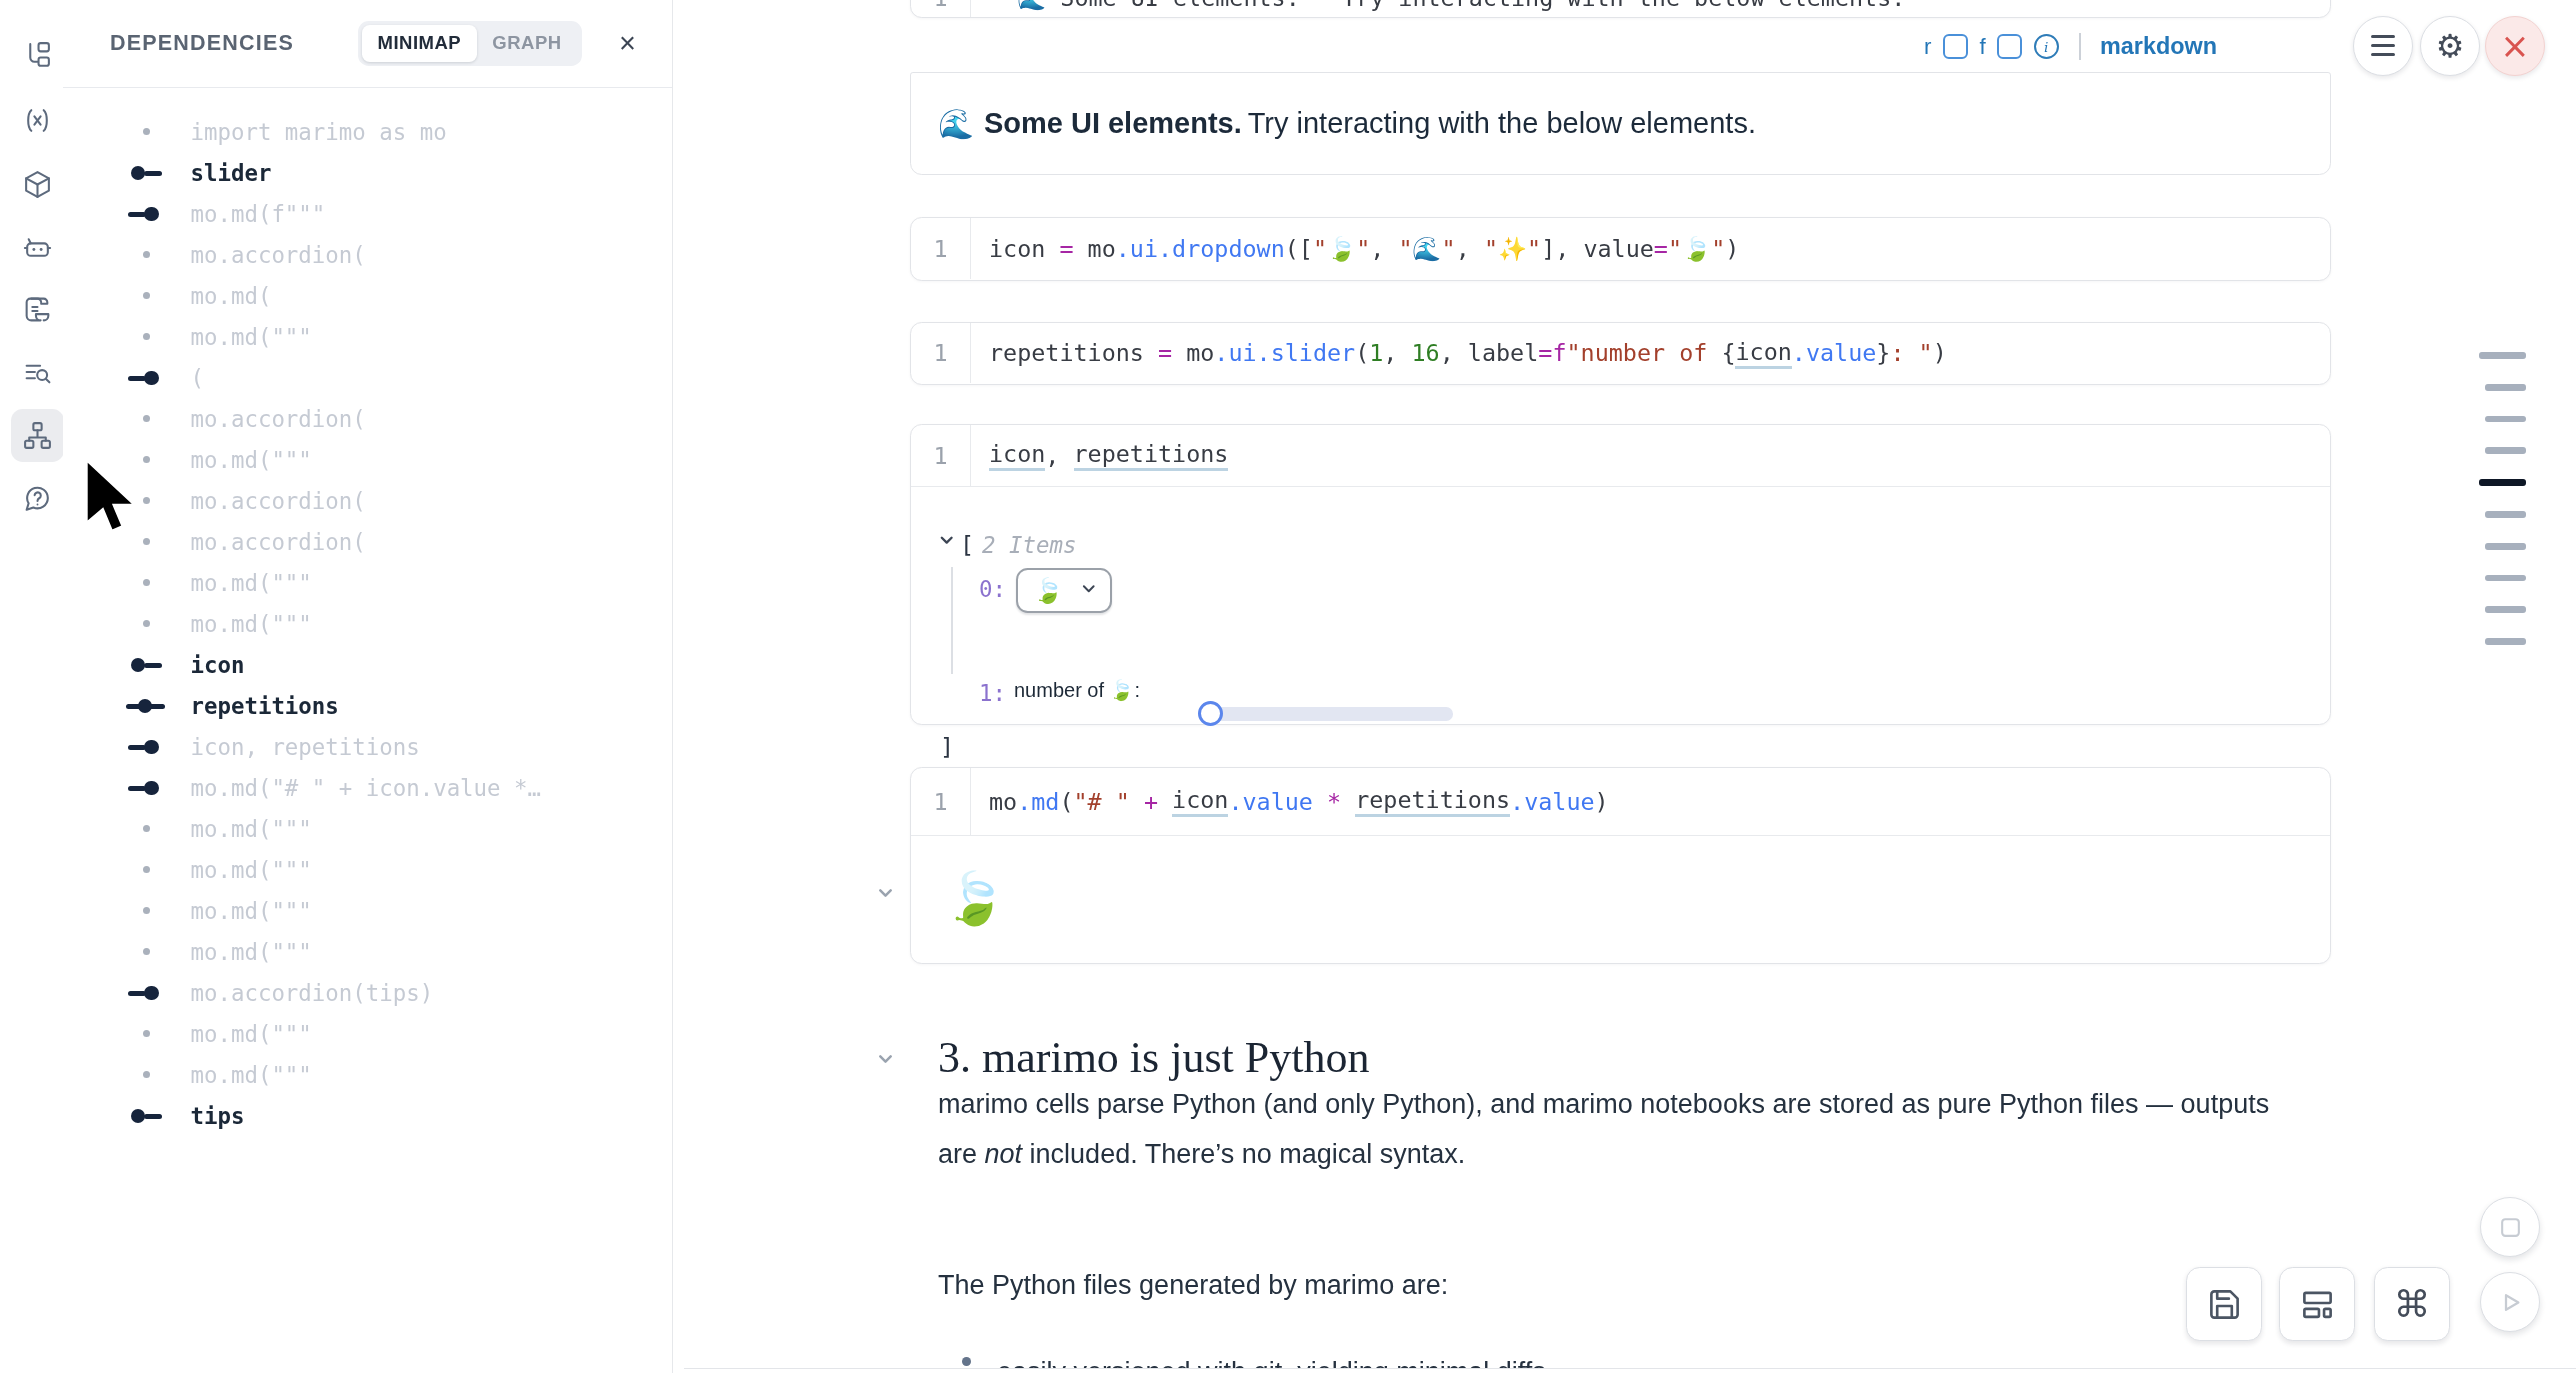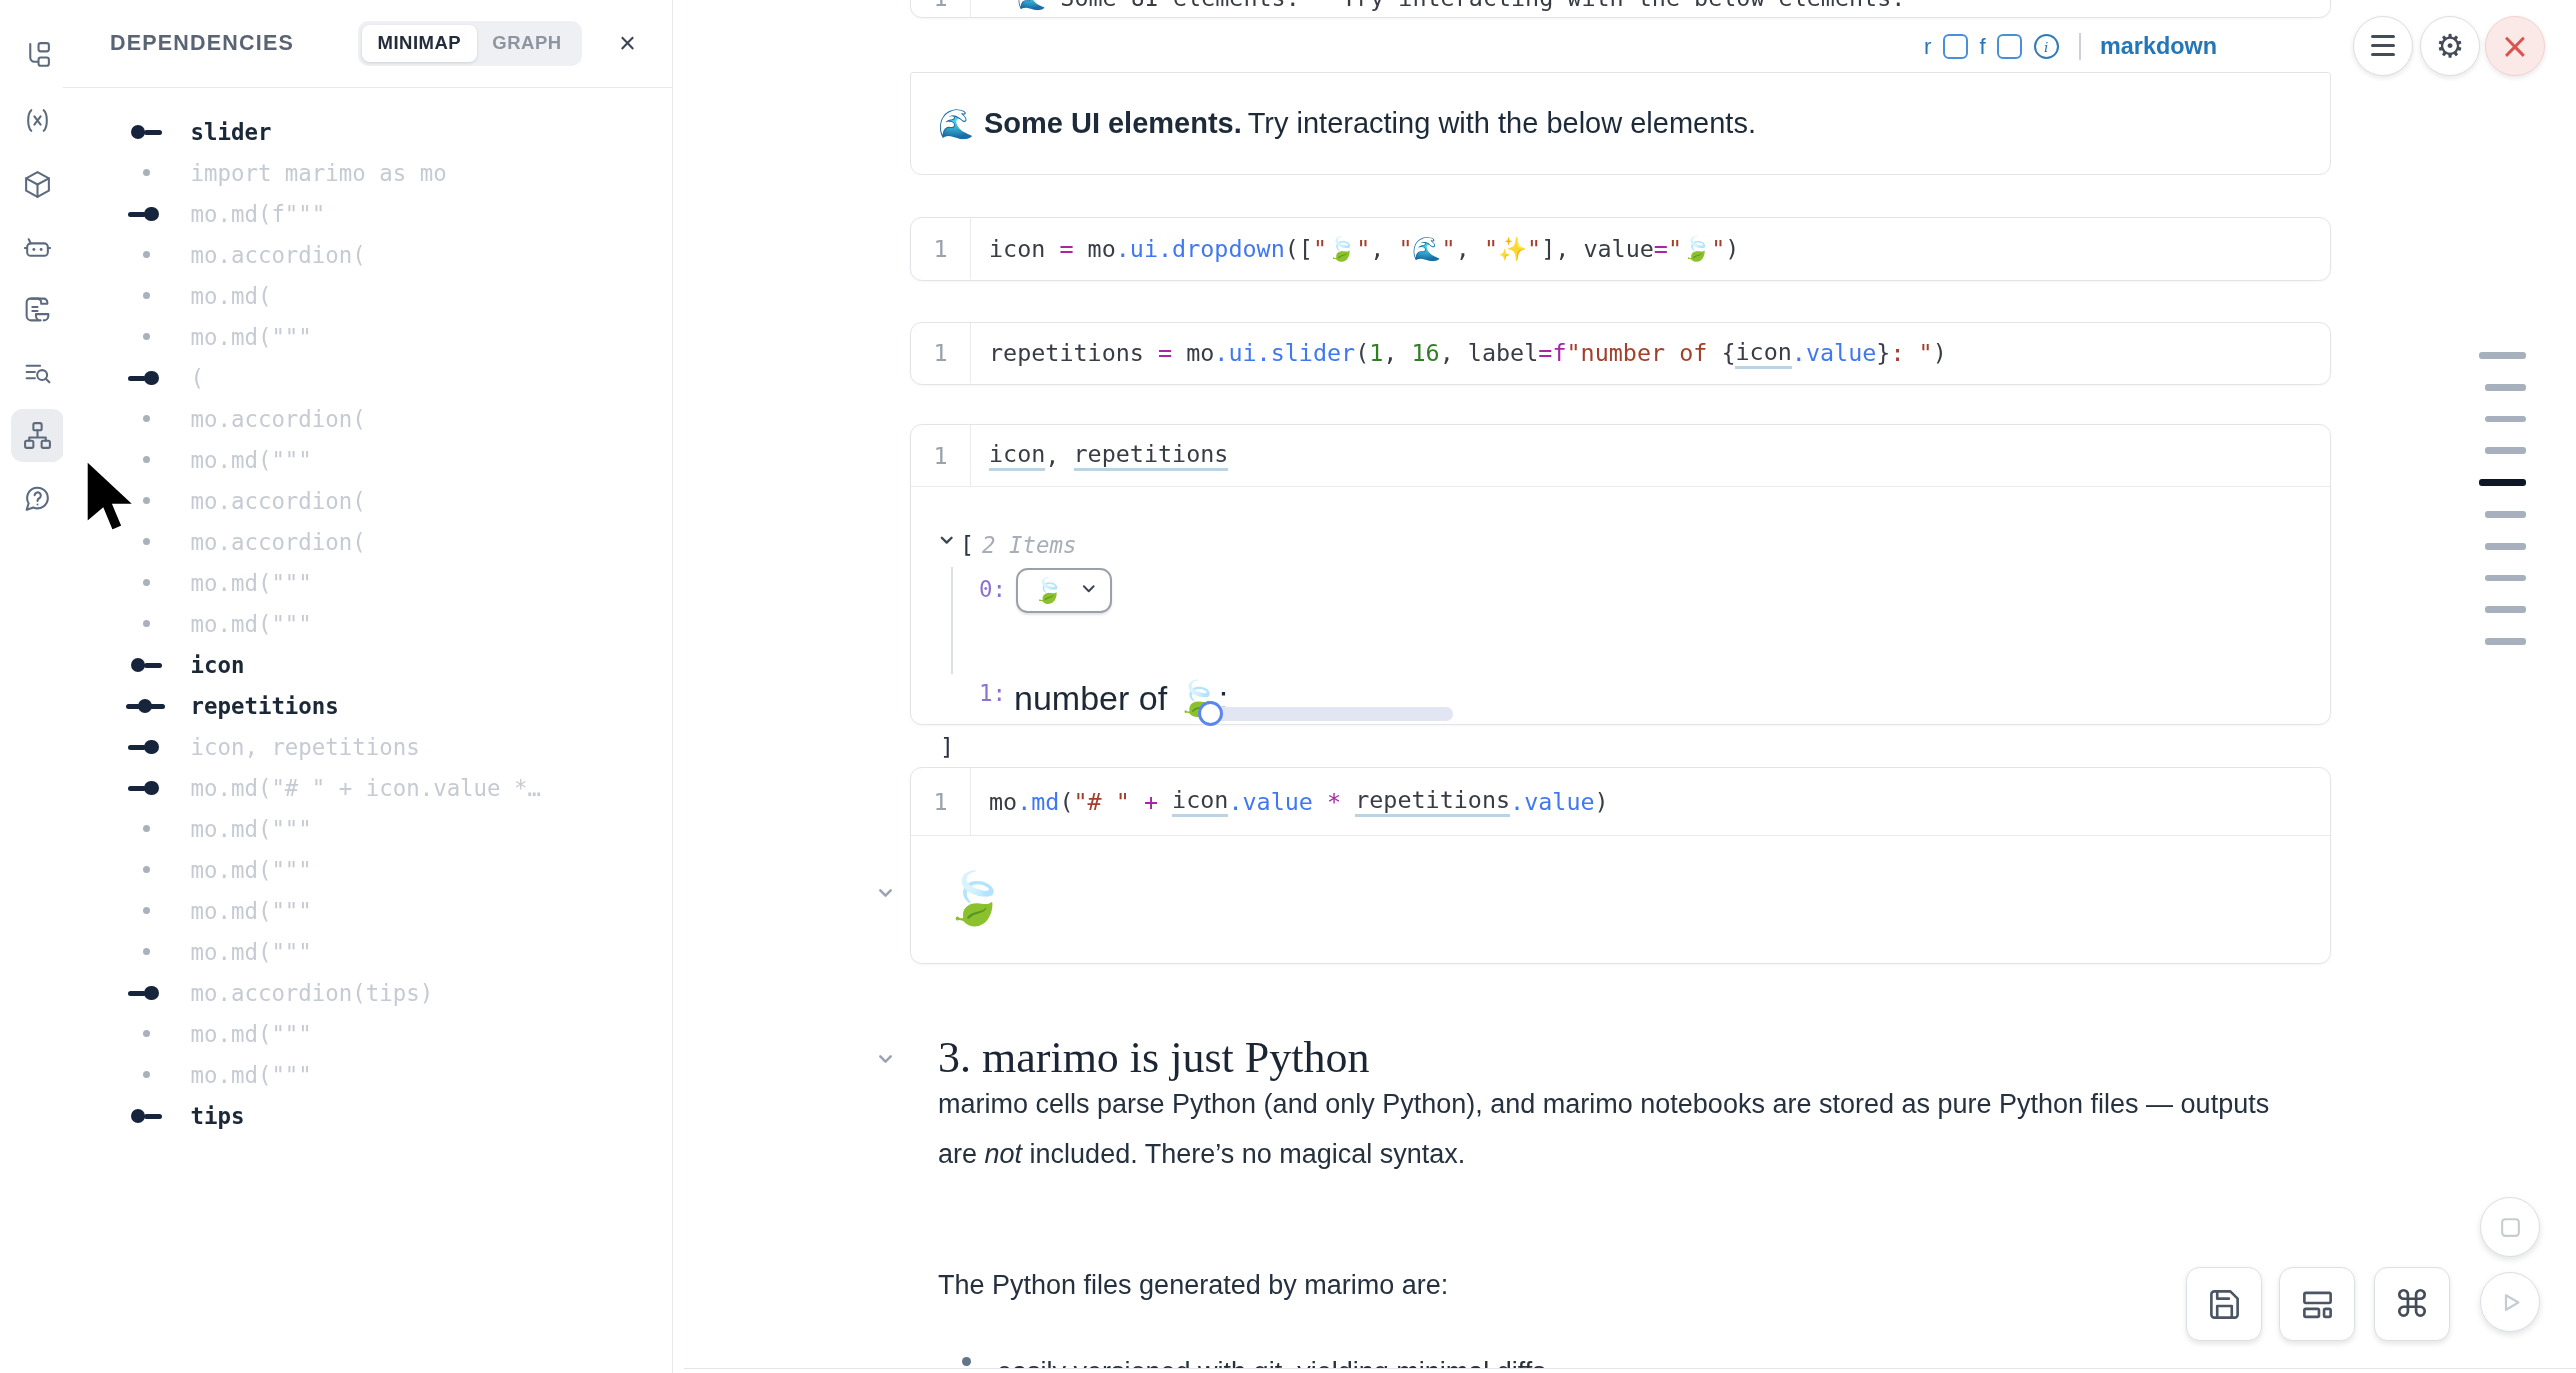--- a/index.html
+++ b/index.html
@@ -62,21 +62,21 @@
   .out-box b{margin:0 5.9px 0 9.8px;}
 
   
   .mono-sm{font-family:"DejaVu Sans Mono",monospace;font-size:22.4px;color:#2b3442;}
   .items-count{color:#a8aeb8;font-style:italic;}
   .idx{color:#8b72ce;}
   .guide{position:absolute;width:2px;background:#dcdfe4;}
   .dd-box{position:absolute;width:96px;height:45px;border:2px solid #9ba1a9;border-radius:11.7px;background:#fff;
           box-shadow:0 2px 2px rgba(16,24,40,.12);display:flex;align-items:center;justify-content:space-between;
           padding:0 11.7px 0 15.6px;box-sizing:border-box;font-size:24.4px;color:#1f2937;}
-  .slider-label{font-size:34px;color:#1d2937;}
+  .slider-label{font-size:20px;color:#1d2937;}
   .slider-track{position:absolute;height:13.7px;border-radius:6.8px;background:#e2e6f2;}
   .slider-knob{position:absolute;width:25px;height:25px;border-radius:50%;background:#fff;border:3.4px solid #5b86ec;box-sizing:border-box;}
   .chev svg{stroke:#9aa3af;stroke-width:2.4;fill:none;stroke-linecap:round;stroke-linejoin:round;}
 
   
   .md-h2{position:absolute;left:938px;top:1032px;font-family:"Liberation Serif",serif;font-size:44px;color:#1b2533;text-align:right;}
   .md-p{position:absolute;left:938px;width:1366px;font-size:27px;line-height:50px;color:#25313f;}
   .md-bullet-dot{position:absolute;left:962px;top:1357px;width:8.8px;height:8.8px;border-radius:50%;background:#64748b;}
   .bottom-strip{position:absolute;left:684px;top:1368px;width:1892px;height:5.9px;background:#fff;border-top:1.5px solid #e3e5e9;z-index:6;}
 
@@ -168,22 +168,22 @@
   <section class="panel">
     <div class="panel-header">
       <span class="panel-title">DEPENDENCIES</span>
       <div class="tab-switch">
         <span class="tab active">MINIMAP</span>
         <span class="tab">GRAPH</span>
       </div>
       <span class="panel-close">×</span>
     </div>
     <div class="mm-list">
+        <div class="mm-row"><span class="mk mk-dot"></span><span class="mm-txt">import marimo as mo</span></div>
         <div class="mm-row mm-dark"><span class="mk mk-out"></span><span class="mm-txt">slider</span></div>
-        <div class="mm-row"><span class="mk mk-dot"></span><span class="mm-txt">import marimo as mo</span></div>
         <div class="mm-row"><span class="mk mk-in"></span><span class="mm-txt">mo.md(f"""</span></div>
         <div class="mm-row"><span class="mk mk-dot"></span><span class="mm-txt">mo.accordion(</span></div>
         <div class="mm-row"><span class="mk mk-dot"></span><span class="mm-txt">mo.md(</span></div>
         <div class="mm-row"><span class="mk mk-dot"></span><span class="mm-txt">mo.md("""</span></div>
         <div class="mm-row"><span class="mk mk-in"></span><span class="mm-txt">(</span></div>
         <div class="mm-row"><span class="mk mk-dot"></span><span class="mm-txt">mo.accordion(</span></div>
         <div class="mm-row"><span class="mk mk-dot"></span><span class="mm-txt">mo.md("""</span></div>
         <div class="mm-row"><span class="mk mk-dot"></span><span class="mm-txt">mo.accordion(</span></div>
         <div class="mm-row"><span class="mk mk-dot"></span><span class="mm-txt">mo.accordion(</span></div>
         <div class="mm-row"><span class="mk mk-dot"></span><span class="mm-txt">mo.md("""</span></div>

